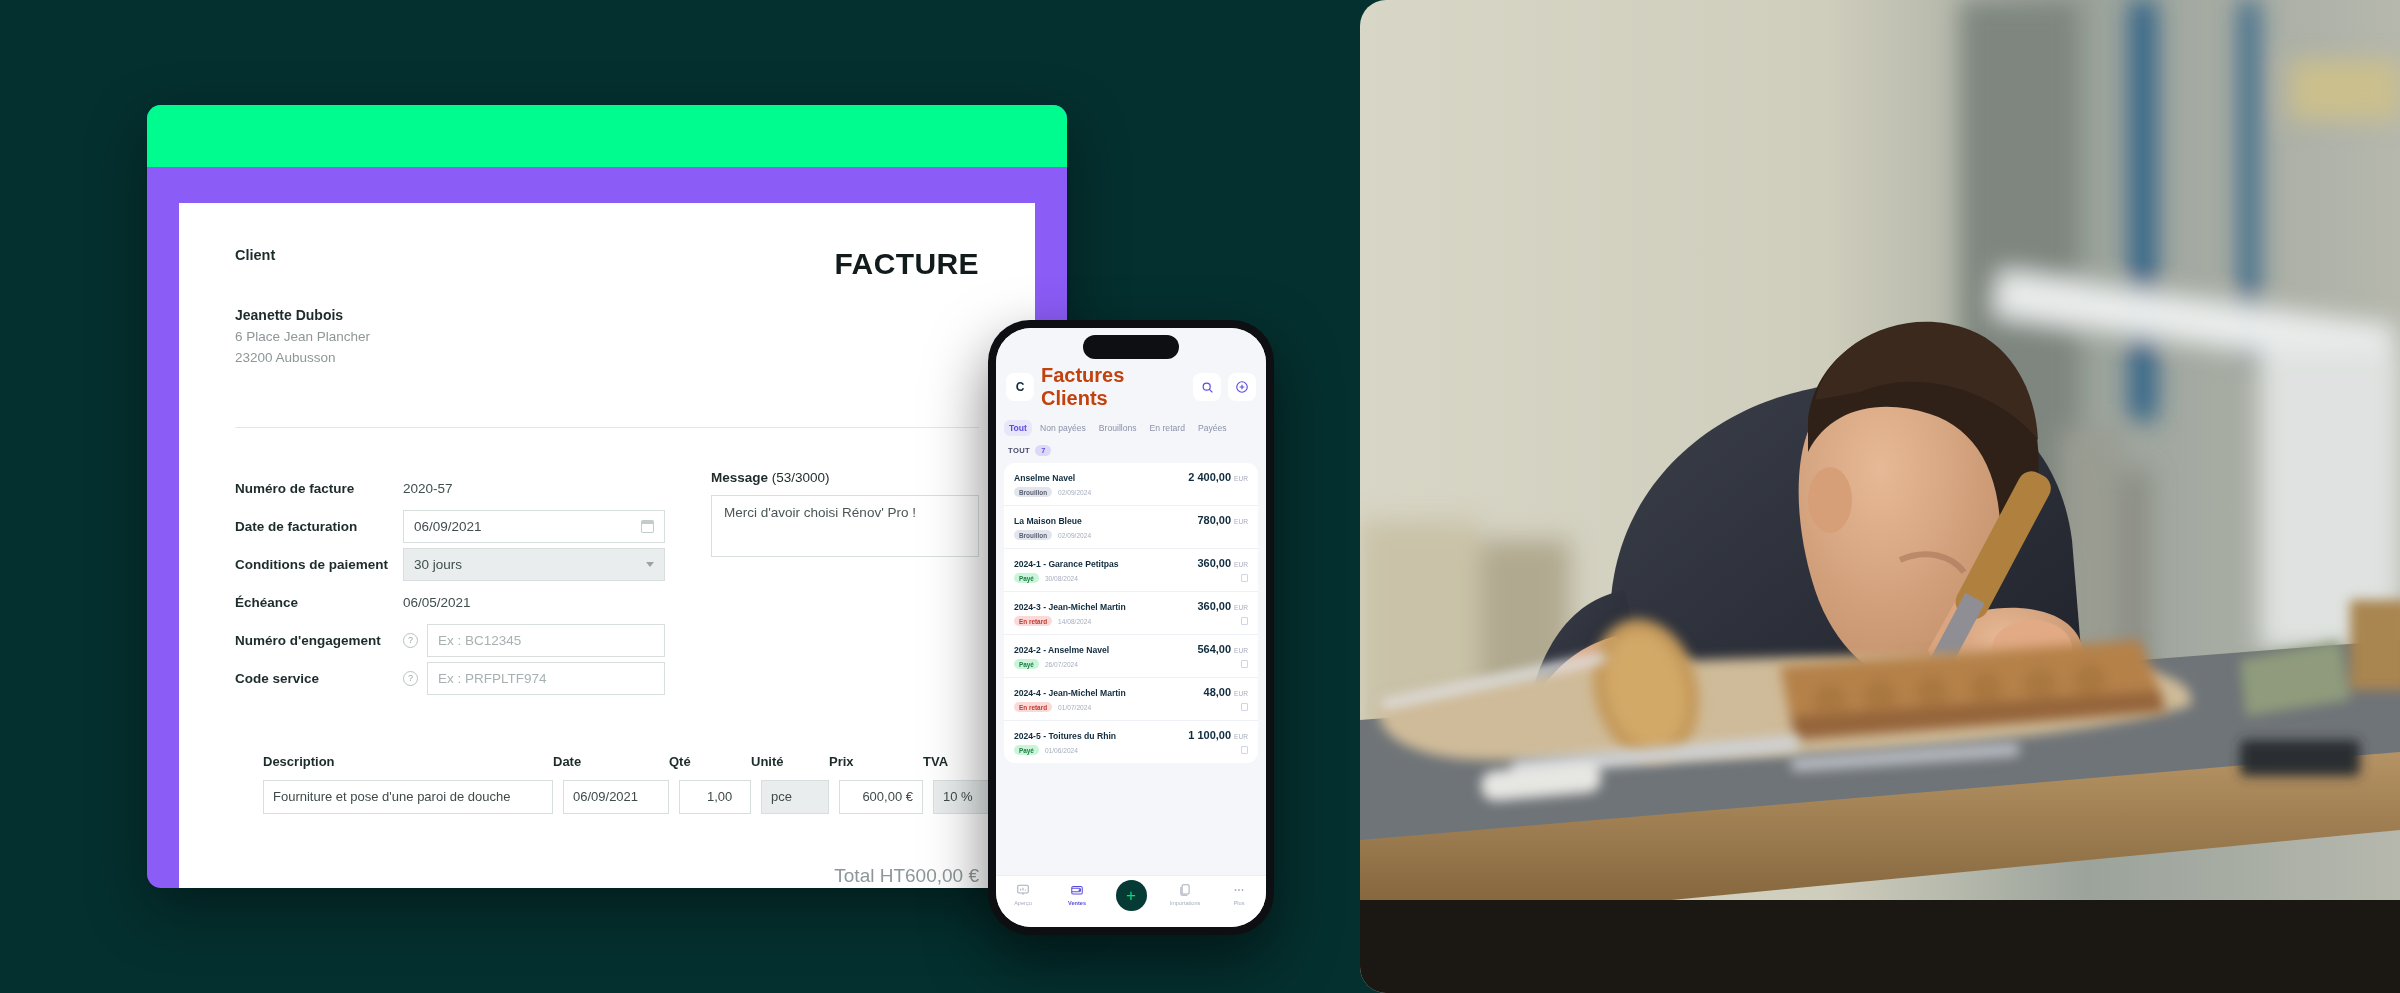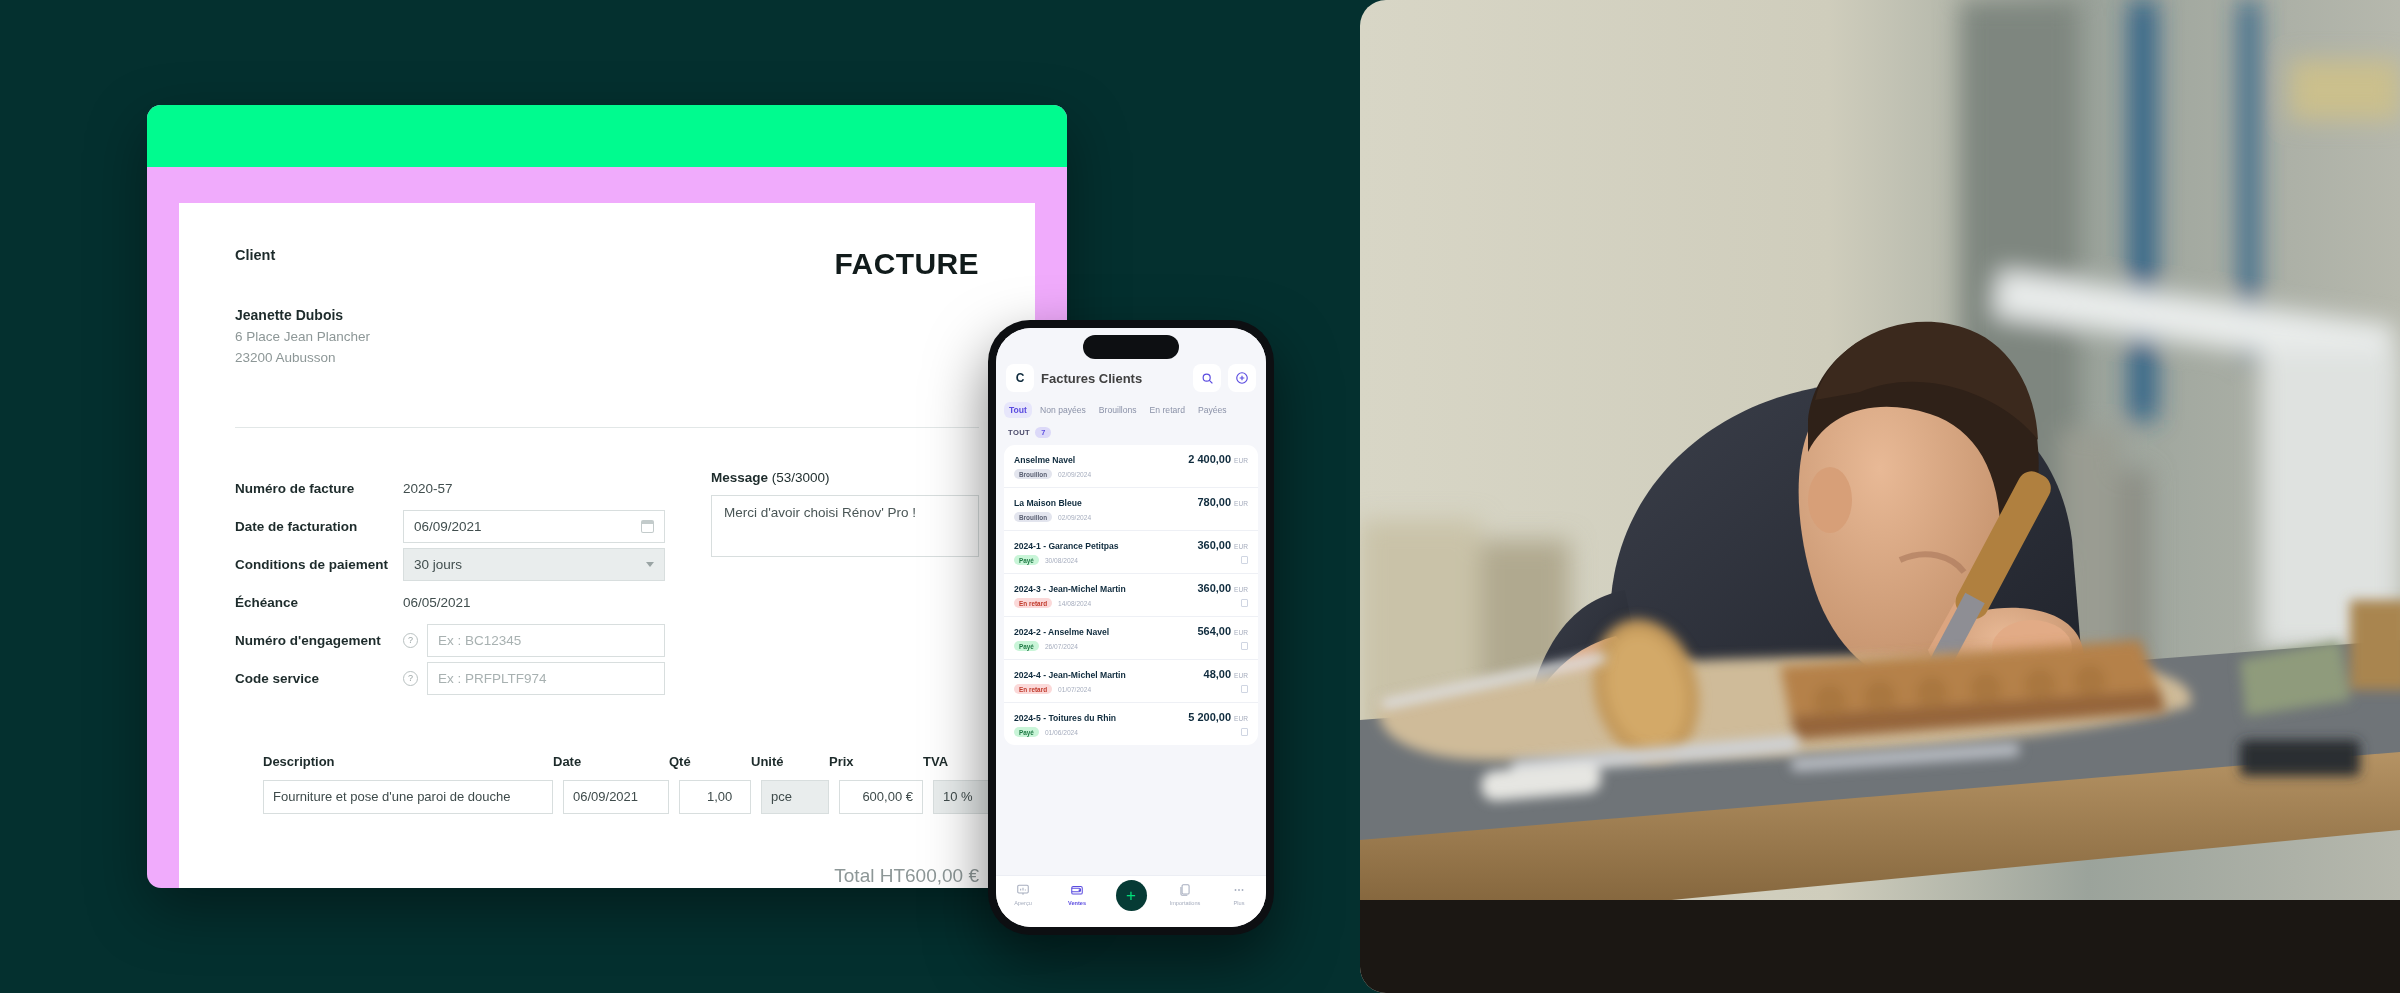--- a/index.html
+++ b/index.html
@@ -18,21 +18,21 @@
     overflow: hidden;
     border-radius: 26px 0 0 26px;
   }
   .photo-pane svg { display: block; width: 1040px; height: 993px; }
 
   
   .desk-card {
     position: absolute;
     left: 147px; top: 105px;
     width: 920px; height: 783px;
-    background: #f0abfc;
+    background: #8b5cf6;
     border-radius: 14px;
     overflow: hidden;
     box-shadow: 0 22px 60px rgba(0,0,0,.38);
   }
   .desk-topbar { height: 62px; background: #00fb8f; }
   .desk-body { padding: 0 32px; }
   .paper {
     background: #ffffff;
     margin-top: 36px;
     padding: 44px 56px 0 56px;
@@ -158,21 +158,21 @@
   .ph-head {
     padding: 36px 10px 0 10px;
     display: flex; align-items: center; gap: 7px;
     background: #f5f6fa;
   }
   .avatar-sq {
     width: 28px; height: 28px; border-radius: 8px; background: #fff;
     display: flex; align-items: center; justify-content: center;
     font-size: 12px; font-weight: 700; color: #0f2b3d; flex: none;
   }
-  .ph-title { font-size: 13px; font-weight: 700; color: #404040; flex: 1; }
+  .ph-title { font-size: 20px; font-weight: 700; color: #c2410c; flex: 1; }
   .icon-sq {
     width: 28px; height: 28px; border-radius: 8px; background: #fff;
     display: flex; align-items: center; justify-content: center; flex: none;
   }
   .ph-tabs {
     display: flex; gap: 3px; padding: 10px 8px 6px 8px;
     font-size: 8.6px; color: #8b92a8; background: #f5f6fa;
   }
   .ph-tab { padding: 3px 5px; border-radius: 6px; white-space: nowrap; }
   .ph-tab.on { background: #e7e6fb; color: #5b4ce0; font-weight: 700; }
@@ -564,21 +564,21 @@
           <div class="inv-bot">
             <span class="badge b-late">En retard</span>
             <span class="inv-date">01/07/2024</span>
             <span class="doc-ic"></span>
           </div>
         </div>
 
         <div class="inv-row">
           <div class="inv-top">
             <span class="inv-name">2024-5 - Toitures du Rhin</span>
-            <span class="inv-amt">5 200,00</span>
+            <span class="inv-amt">1 100,00</span>
             <span class="inv-cur">EUR</span>
           </div>
           <div class="inv-bot">
             <span class="badge b-paid">Payé</span>
             <span class="inv-date">01/06/2024</span>
             <span class="doc-ic"></span>
           </div>
         </div>
 
       </div>

